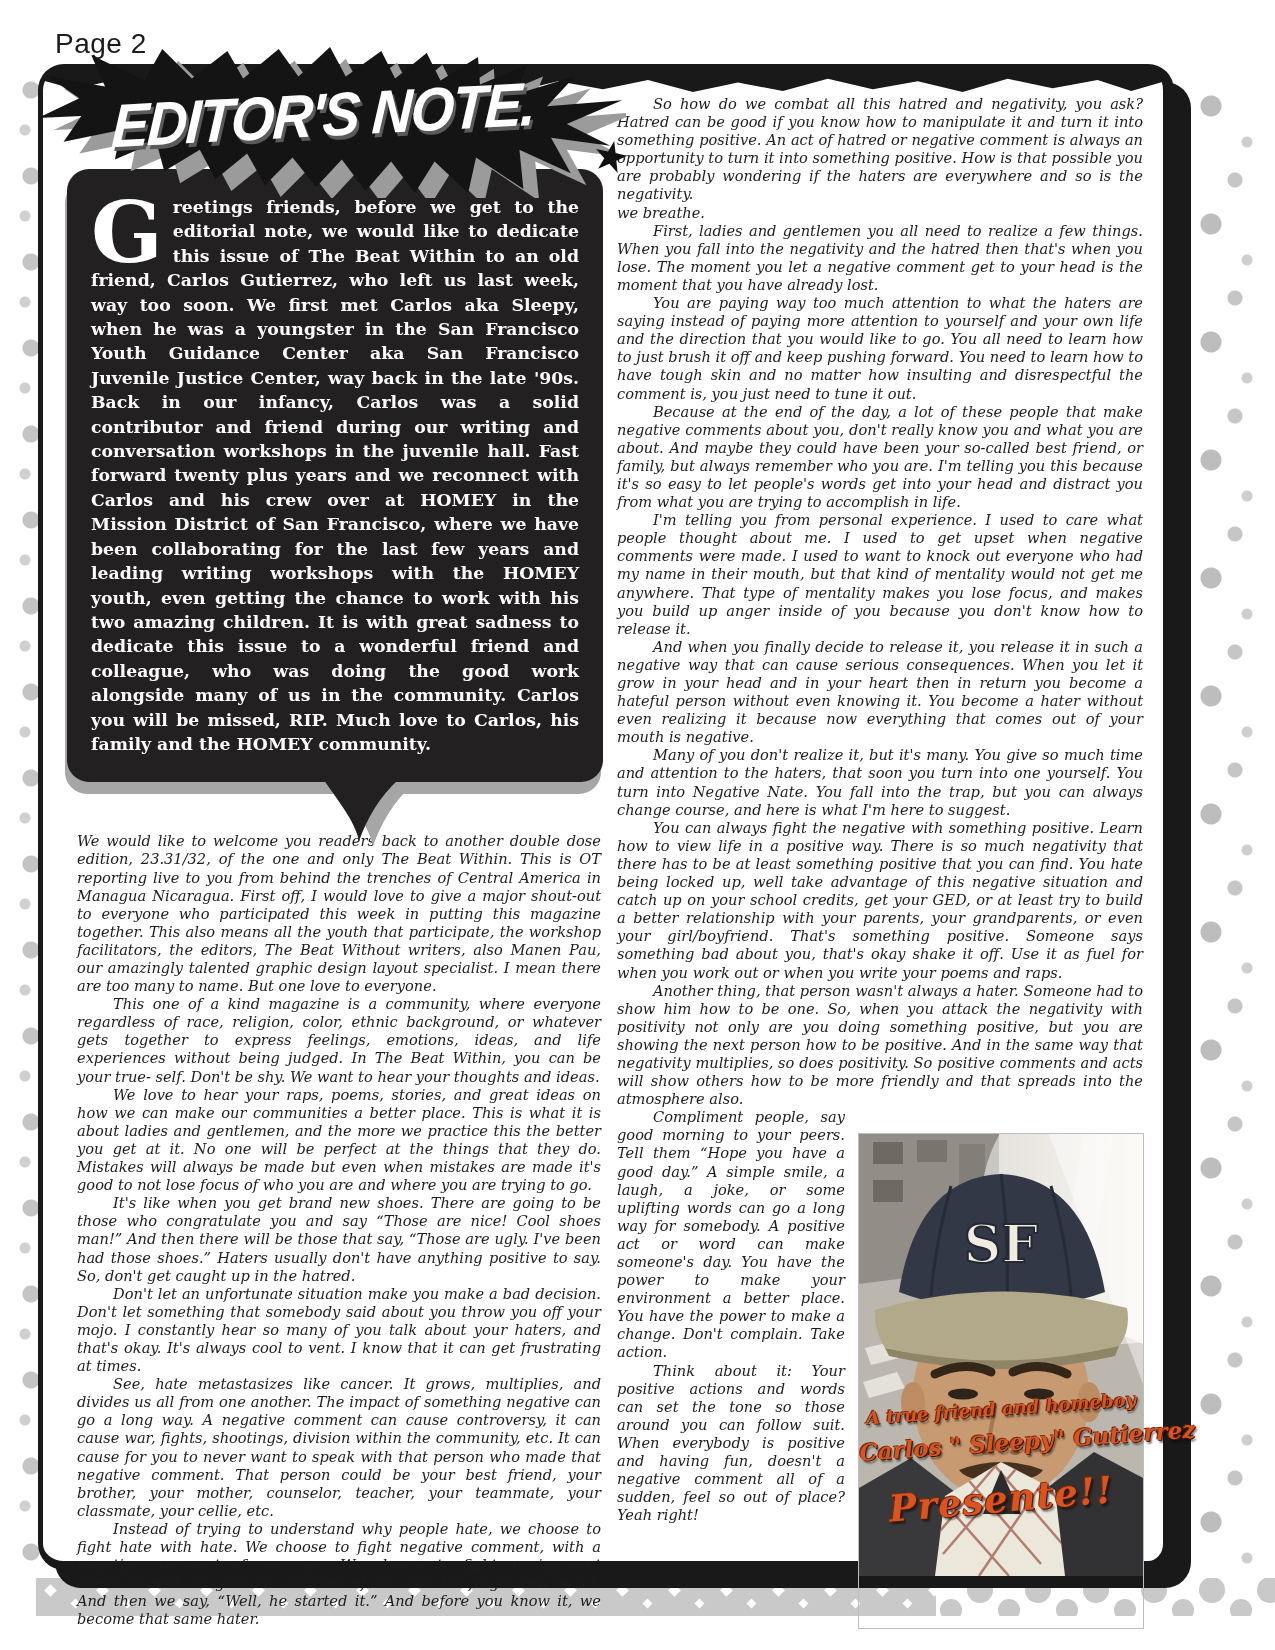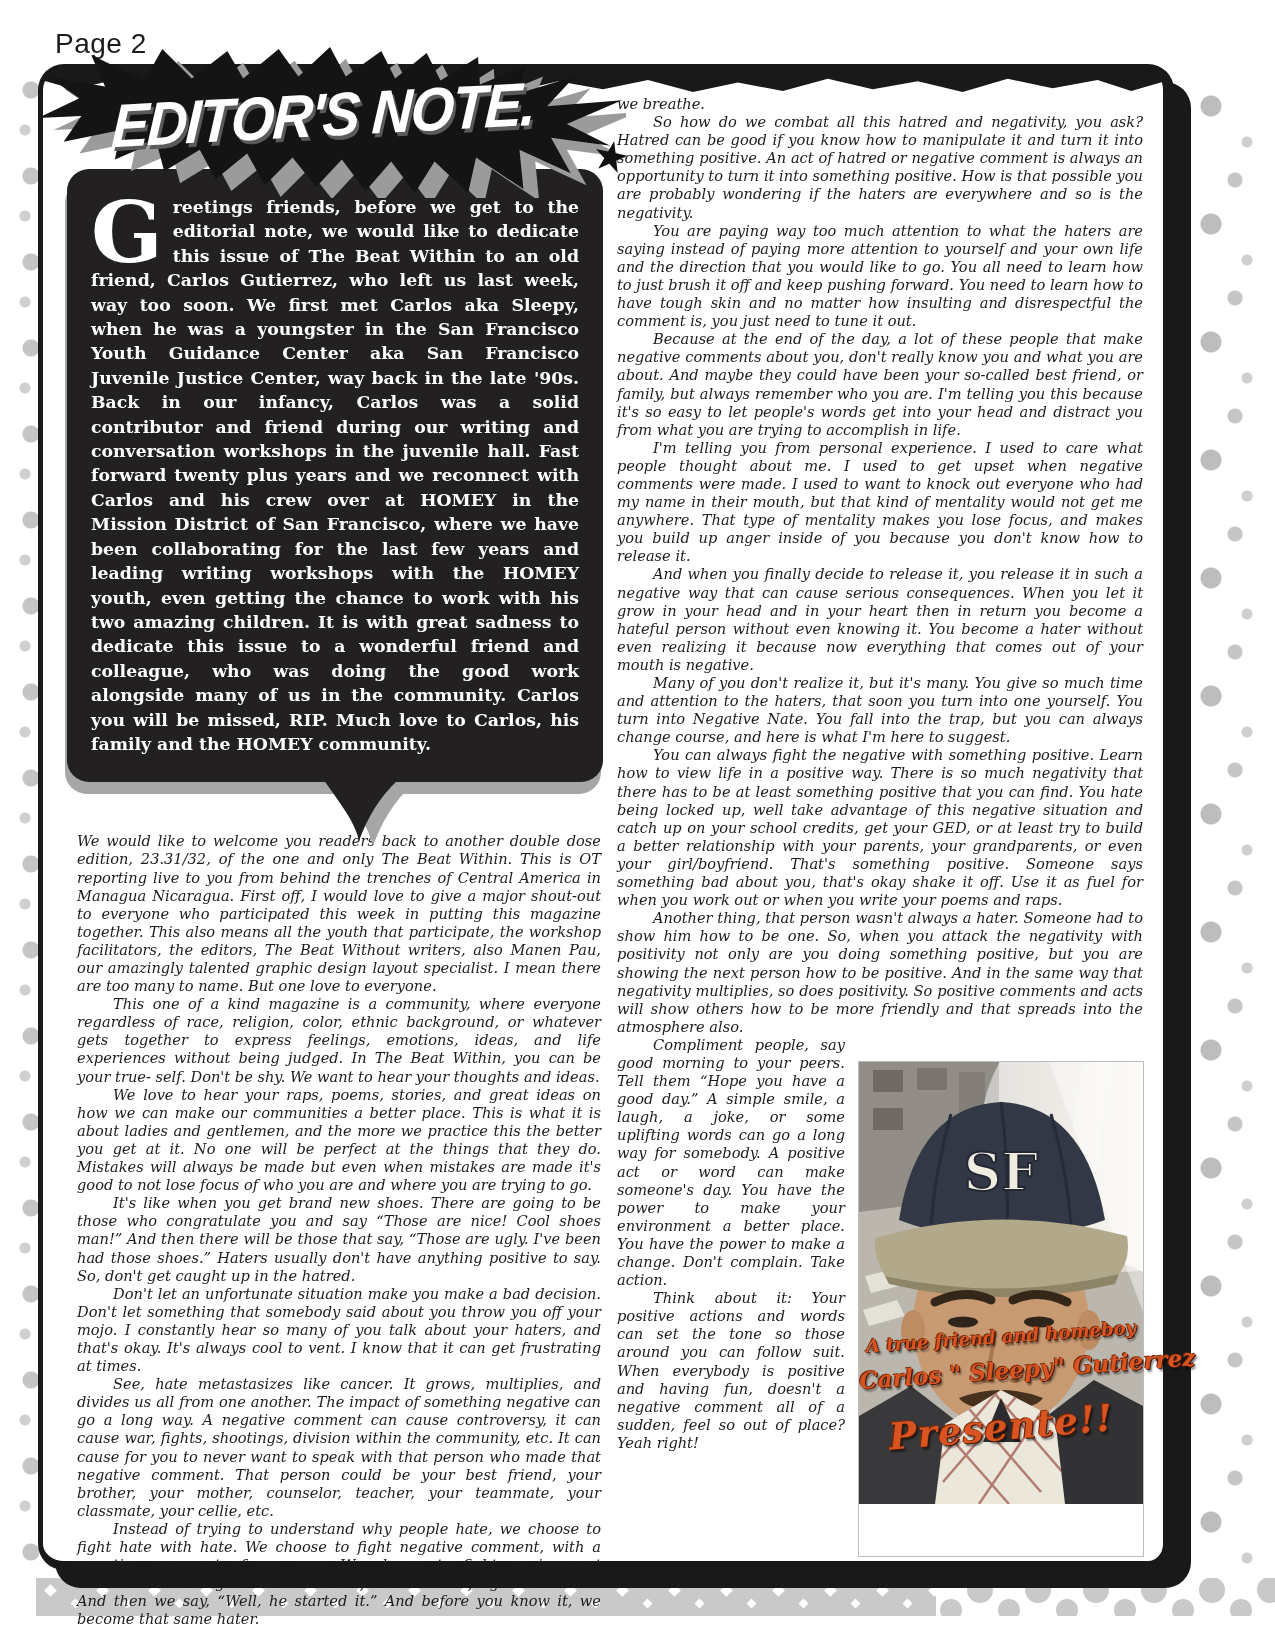--- a/index.html
+++ b/index.html
@@ -132,22 +132,23 @@
         <p class="bp ind">We love to hear your raps, poems, stories, and great ideas on how we can make our communities a better place. This is what it is about ladies and gentlemen, and the more we practice this the better you get at it. No one will be perfect at the things that they do. Mistakes will always be made but even when mistakes are made it's good to not lose focus of who you are and where you are trying to go.</p>
         <p class="bp ind">It's like when you get brand new shoes. There are going to be those who congratulate you and say “Those are nice! Cool shoes man!” And then there will be those that say, “Those are ugly. I've been had those shoes.” Haters usually don't have anything positive to say. So, don't get caught up in the hatred.</p>
         <p class="bp ind">Don't let an unfortunate situation make you make a bad decision. Don't let something that somebody said about you throw you off your mojo. I constantly hear so many of you talk about your haters, and that's okay. It's always cool to vent. I know that it can get frustrating at times.</p>
         <p class="bp ind">See, hate metastasizes like cancer. It grows, multiplies, and divides us all from one another. The impact of something negative can go a long way. A negative comment can cause controversy, it can cause war, fights, shootings, division within the community, etc. It can cause for you to never want to speak with that person who made that negative comment. That person could be your best friend, your brother, your mother, counselor, teacher, your teammate, your classmate, your cellie, etc.</p>
         <p class="bp ind">Instead of trying to understand why people hate, we choose to fight hate with hate. We choose to fight negative comment, with a negative comment of our own. We choose to fight an ignorant comment with an ignorant comment of our own. We forget how to act. And then we say, “Well, he started it.” And before you know it, we become that same hater.</p>
 
       </div>
     </div>
 
     <div class="col-right">
+      <p class="bp ind">So how do we combat all this hatred and negativity, you ask? Hatred can be good if you know how to manipulate it and turn it into something positive. An act of hatred or negative comment is always an opportunity to turn it into something positive. How is that possible you are probably wondering if the haters are everywhere and so is the negativity.</p>
       <p class="bp">we breathe.</p>
-      <p class="bp ind">So how do we combat all this hatred and negativity, you ask? Hatred can be good if you know how to manipulate it and turn it into something positive. An act of hatred or negative comment is always an opportunity to turn it into something positive. How is that possible you are probably wondering if the haters are everywhere and so is the negativity.</p>
+      <p class="bp ind">First, ladies and gentlemen you all need to realize a few things. When you fall into the negativity and the hatred then that's when you lose. The moment you let a negative comment get to your head is the moment that you have already lost.</p>
       <p class="bp ind">You are paying way too much attention to what the haters are saying instead of paying more attention to yourself and your own life and the direction that you would like to go. You all need to learn how to just brush it off and keep pushing forward. You need to learn how to have tough skin and no matter how insulting and disrespectful the comment is, you just need to tune it out.</p>
       <p class="bp ind">Because at the end of the day, a lot of these people that make negative comments about you, don't really know you and what you are about. And maybe they could have been your so-called best friend, or family, but always remember who you are. I'm telling you this because it's so easy to let people's words get into your head and distract you from what you are trying to accomplish in life.</p>
       <p class="bp ind">I'm telling you from personal experience. I used to care what people thought about me. I used to get upset when negative comments were made. I used to want to knock out everyone who had my name in their mouth, but that kind of mentality would not get me anywhere. That type of mentality makes you lose focus, and makes you build up anger inside of you because you don't know how to release it.</p>
       <p class="bp ind">And when you finally decide to release it, you release it in such a negative way that can cause serious consequences. When you let it grow in your head and in your heart then in return you become a hateful person without even knowing it. You become a hater without even realizing it because now everything that comes out of your mouth is negative.</p>
       <p class="bp ind">Many of you don't realize it, but it's many. You give so much time and attention to the haters, that soon you turn into one yourself. You turn into Negative Nate. You fall into the trap, but you can always change course, and here is what I'm here to suggest.</p>
       <p class="bp ind">You can always fight the negative with something positive. Learn how to view life in a positive way. There is so much negativity that there has to be at least something positive that you can find. You hate being locked up, well take advantage of this negative situation and catch up on your school credits, get your GED, or at least try to build a better relationship with your parents, your grandparents, or even your girl/boyfriend. That's something positive. Someone says something bad about you, that's okay shake it off. Use it as fuel for when you work out or when you write your poems and raps.</p>
       <p class="bp ind">Another thing, that person wasn't always a hater. Someone had to show him how to be one. So, when you attack the negativity with positivity not only are you doing something positive, but you are showing the next person how to be positive. And in the same way that negativity multiplies, so does positivity. So positive comments and acts will show others how to be more friendly and that spreads into the atmosphere also.</p>
 
       <p class="bp ind"><span class="photo-float">
             <svg viewBox="0 0 284 442">

